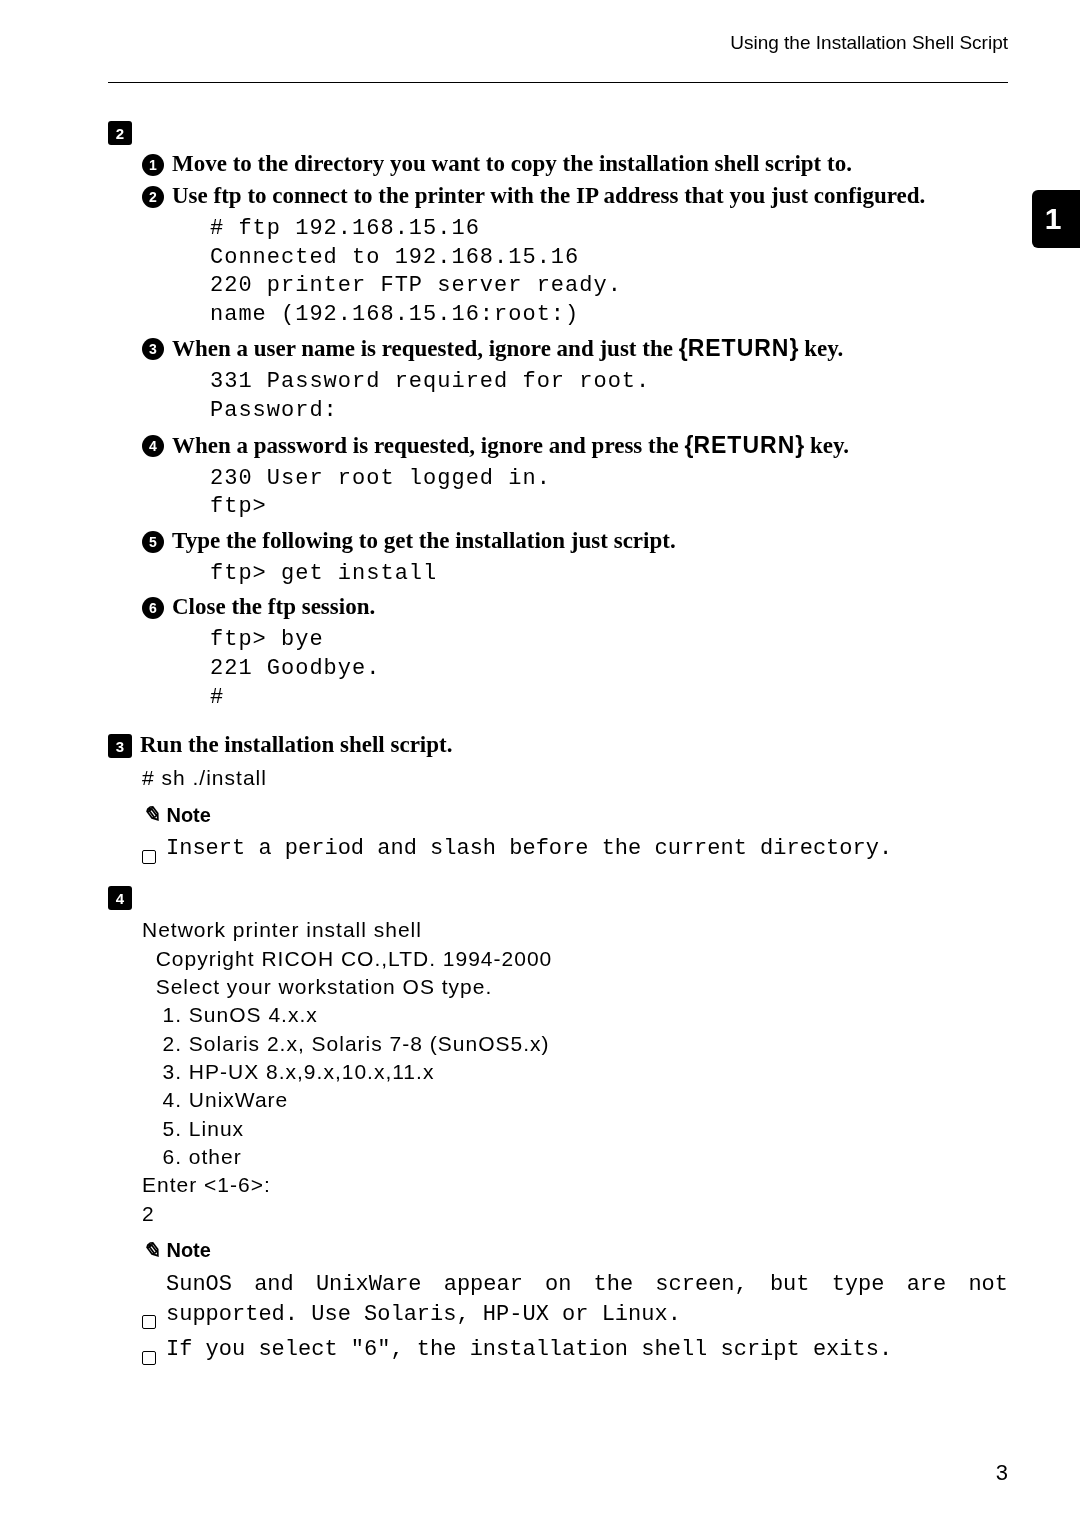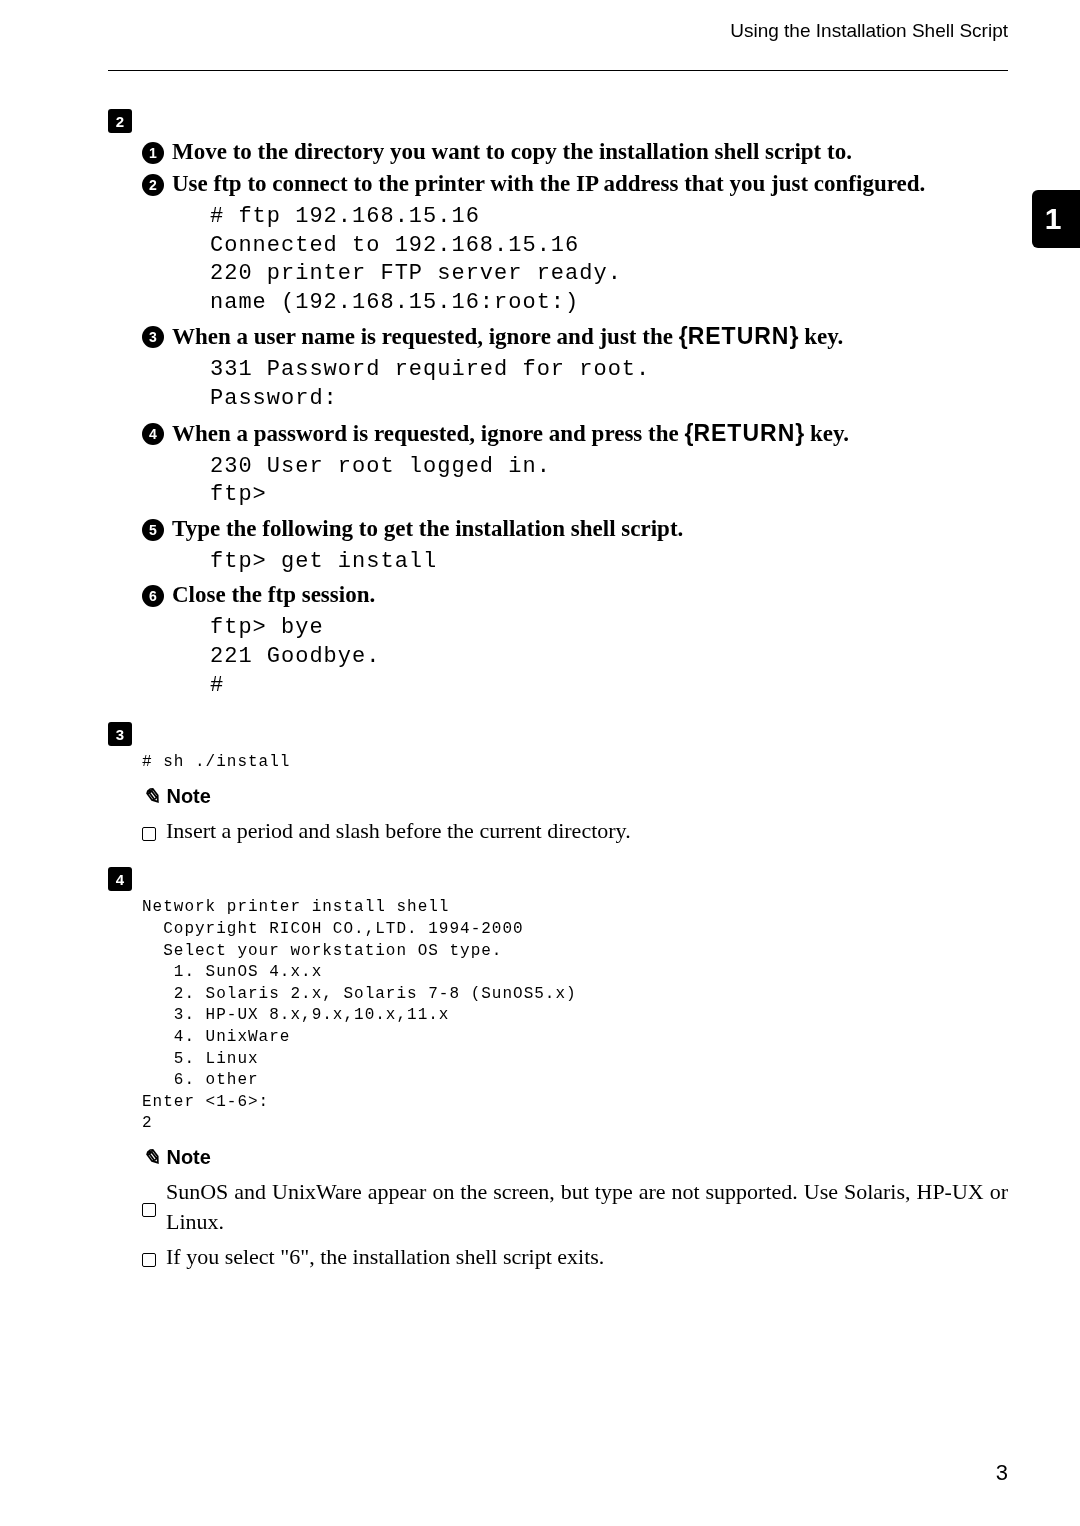--- a/index.html
+++ b/index.html
@@ -1,34 +1,34 @@
 <!DOCTYPE html>
 <html><head>
 <meta charset="utf-8">
 <style>
   * { box-sizing: border-box; margin: 0; padding: 0; }
   html, body { width: 1080px; height: 1526px; background: #fff; font-family: Georgia, 'Times New Roman', serif; color: #000; }
-  .page { padding: 44px 72px 40px 108px; position: relative; height: 100%; }
+  .page { padding: 56px 72px 40px 108px; position: relative; height: 100%; }
   .header-line { border-top: 1px solid #000; margin-bottom: 4px; position: relative; }
   .header-text { position: absolute; right: 0; top: -24px; font-family: Arial, Helvetica, sans-serif; font-size: 19px; }
   .header-underline { height: 1px; background: #000; position: absolute; right: 0; top: -1px; width: 300px; }
   .side-tab { position: absolute; right: 0; top: 190px; width: 48px; height: 58px; background: #000; color: #fff; border-radius: 6px 0 0 6px; display: flex; align-items: center; justify-content: center; font-family: Arial, Helvetica, sans-serif; font-weight: bold; font-size: 30px; padding-right:6px; }
   .content { margin-top: 36px; }
   .step { display: flex; align-items: flex-start; margin-top: 20px; margin-bottom: 6px; }
   .step-num { width: 24px; height: 24px; background: #000; color: #fff; font-family: Arial, Helvetica, sans-serif; font-weight: bold; font-size: 15px; display: flex; align-items: center; justify-content: center; border-radius: 3px; margin-right: 8px; flex-shrink: 0; margin-top: 2px; }
   .step-text { font-size: 23px; font-weight: bold; }
   .sub { margin-left: 34px; }
   .substep { display: flex; align-items: flex-start; margin-top: 6px; margin-bottom: 4px; }
   .substep-num { width: 22px; height: 22px; background: #000; color: #fff; border-radius: 50%; font-family: Arial, Helvetica, sans-serif; font-weight: bold; font-size: 14px; display: flex; align-items: center; justify-content: center; margin-right: 8px; flex-shrink: 0; margin-top: 3px; }
   .substep-text { font-size: 23px; font-weight: bold; }
   .code { font-family: 'Courier New', Courier, monospace; font-size: 22px; line-height: 1.3; white-space: pre; margin-left: 68px; margin-top: 6px; margin-bottom: 6px; letter-spacing: 1px; }
-  .code-main { font-family: Liberation Mono, monospace; font-size: 16px; line-height: 1.35; white-space: pre; margin-left: 34px; margin-top: 6px; margin-bottom: 6px; letter-spacing: 1px; }
+  .code-main { font-family: Liberation Sans, sans-serif; font-size: 21px; line-height: 1.35; white-space: pre; margin-left: 34px; margin-top: 6px; margin-bottom: 6px; letter-spacing: 1px; }
   .note-head { font-family: Arial, Helvetica, sans-serif; font-weight: bold; font-size: 20px; margin-left: 34px; margin-top: 10px; display: flex; align-items: center; gap: 6px; }
   .note-icon { font-style: italic; font-family: 'Brush Script MT', cursive; font-size: 22px; }
-  .note-item { display: flex; align-items: center; margin-left: 34px; font-family: Liberation Serif, serif; font-size: 22px; margin-top: 6px; line-height: 1.35; }
+  .note-item { display: flex; align-items: flex-end; margin-left: 34px; font-family: Liberation Mono, monospace; font-size: 22px; margin-top: 6px; line-height: 1.35; }
   .note-bullet { width: 14px; height: 14px; border: 1.5px solid #000; border-radius: 2px; margin-right: 10px; margin-top: 6px; flex-shrink: 0; }
   .note-text { text-align: justify; }
   .key-bracket { font-family: Arial, Helvetica, sans-serif; font-weight: bold; }
   .key-name { font-family: Arial, Helvetica, sans-serif; font-weight: bold; letter-spacing: 1px; }
   .page-num { position: absolute; right: 72px; bottom: 40px; font-family: Arial, Helvetica, sans-serif; font-size: 22px; }
 </style>
 </head>
 <body>
 
 <div class="page">
@@ -79,36 +79,37 @@
         <div class="substep-num">4</div>
         <div class="substep-text">
           <span>When a password is requested, ignore and press the </span><span class="key-bracket">{</span><span class="key-name">RETURN</span><span class="key-bracket">}</span><span> key.</span>
         </div>
       </div>
       <div class="code">230 User root logged in.
 ftp&gt;</div>
 
       <div class="substep">
         <div class="substep-num">5</div>
-        <div class="substep-text">Type the following to get the installation shell script.</div>
+        <div class="substep-text">Type the following to get the installation just script.</div>
       </div>
       <div class="code">ftp&gt; get install</div>
 
       <div class="substep">
         <div class="substep-num">6</div>
         <div class="substep-text">Close the ftp session.</div>
       </div>
       <div class="code">ftp&gt; bye
 221 Goodbye.
 #</div>
 
     </div>
 
     <div class="step">
       <div class="step-num">3</div>
+      <div class="step-text">Run the installation shell script.</div>
     </div>
     <div class="code-main"># sh ./install</div>
 
     <div class="note-head">
       <span class="note-icon">✎</span>
       <span>Note</span>
     </div>
     <div class="note-item">
       <div class="note-bullet"></div>
       <div class="note-text">Insert a period and slash before the current directory.</div>

